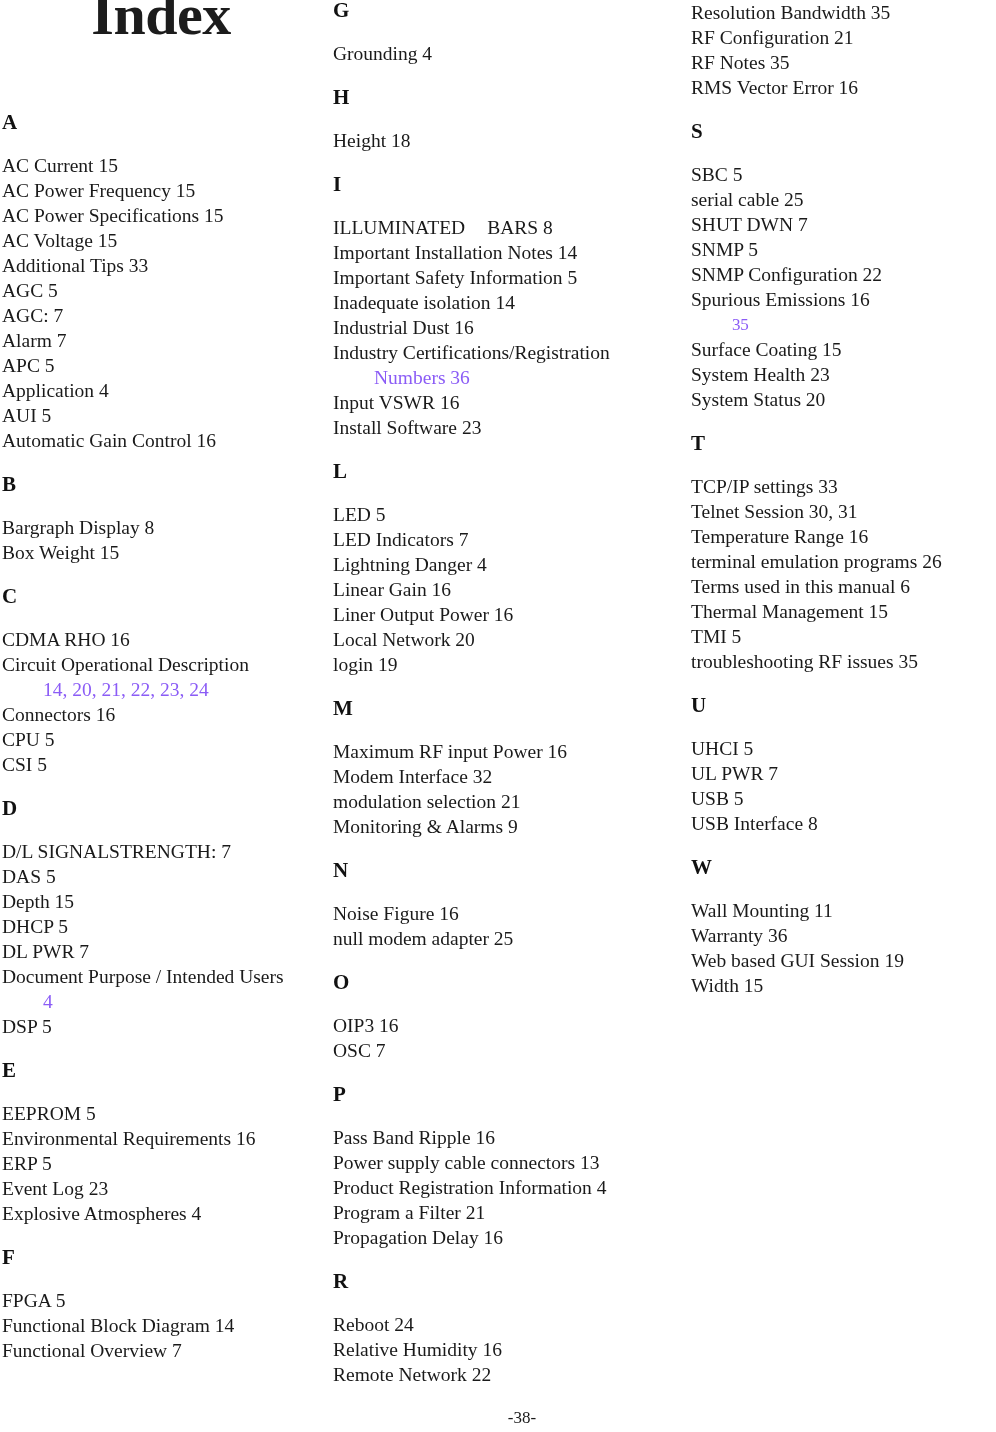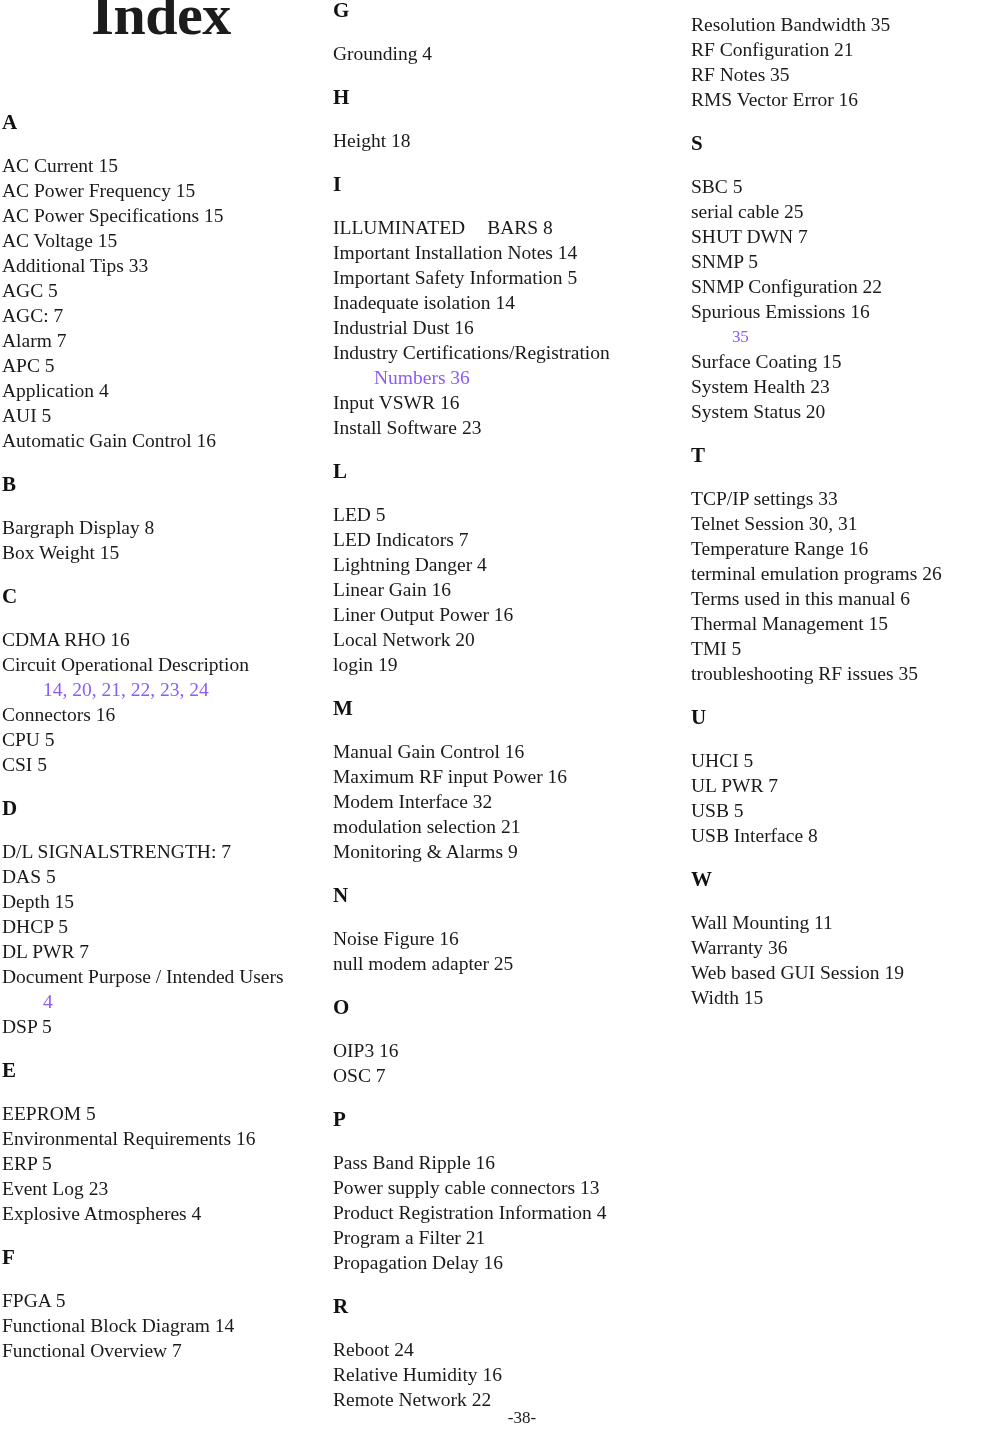--- a/index.html
+++ b/index.html
@@ -42,21 +42,21 @@
     position: absolute;
     top: 0;
   }
   .col-1 { left: 2px;   width: 322px; }
   .col-2 { left: 333px; width: 330px; }
   .col-3 { left: 691px; width: 305px; }
 
   
   .col-1 .col-inner { padding-top: 112px; }
   .col-2 .col-inner { padding-top: 0px; }
-  .col-3 .col-inner { padding-top: 0; margin-top: 12px; }
+  .col-3 .col-inner { padding-top: 0; }
 
   
   .letter {
     font-size: 21px;
     font-weight: bold;
     line-height: 1;
     margin: 0 0 20px 0;
     color: #111;
   }
   .group + .group .letter {
@@ -197,21 +197,20 @@
             <div class="entry">LED 5</div>
             <div class="entry">LED Indicators  7</div>
             <div class="entry">Lightning Danger  4</div>
             <div class="entry">Linear Gain  16</div>
             <div class="entry">Liner Output Power  16</div>
             <div class="entry">Local Network  20</div>
             <div class="entry">login  19</div>
           </div>
           <div class="group">
             <div class="letter">M</div>
-            <div class="entry">Manual Gain Control  16</div>
             <div class="entry">Maximum RF input Power  16</div>
             <div class="entry">Modem Interface  32</div>
             <div class="entry">modulation selection  21</div>
             <div class="entry">Monitoring &amp; Alarms  9</div>
           </div>
           <div class="group">
             <div class="letter">N</div>
             <div class="entry">Noise Figure  16</div>
             <div class="entry">null modem adapter  25</div>
           </div>

